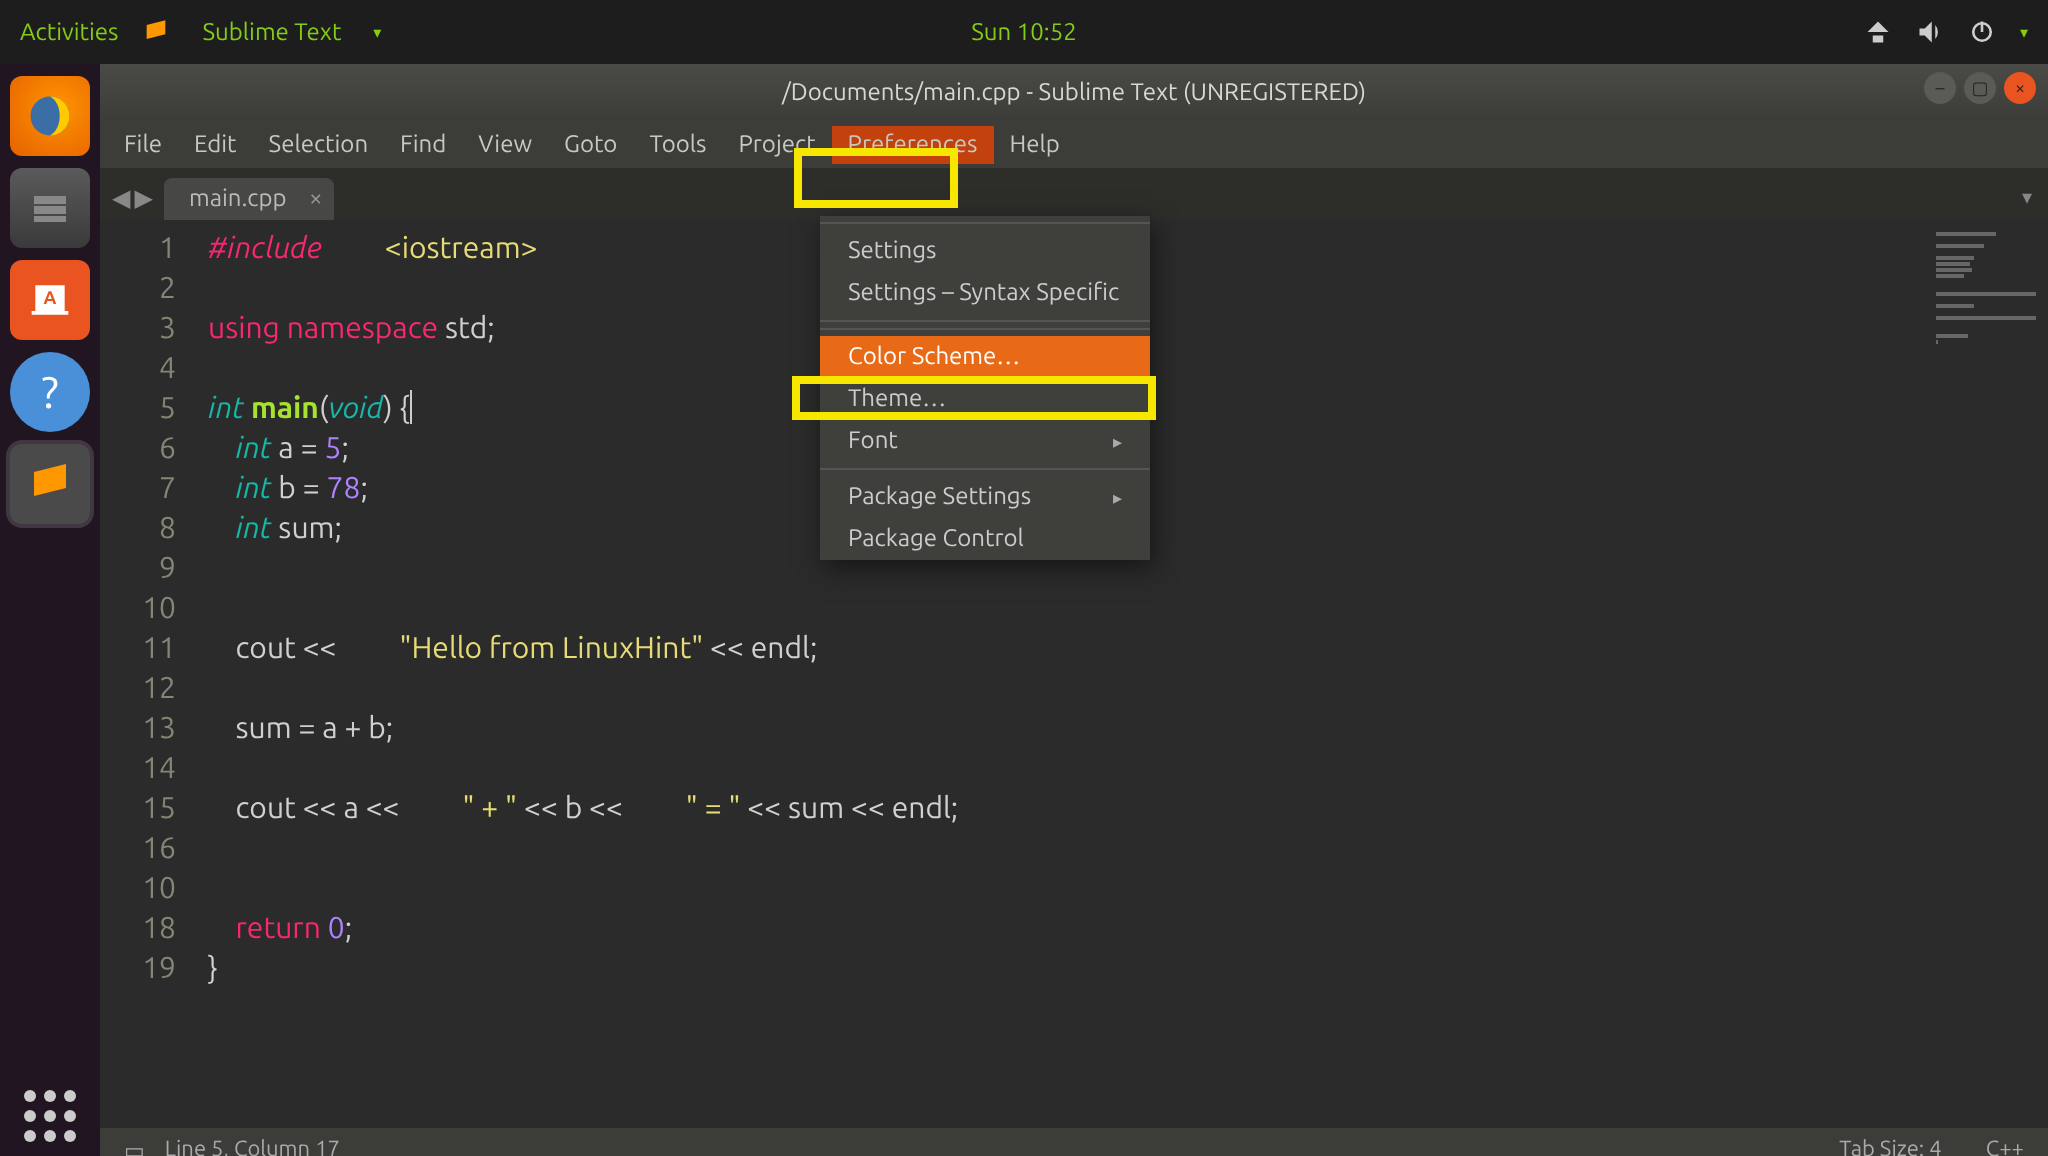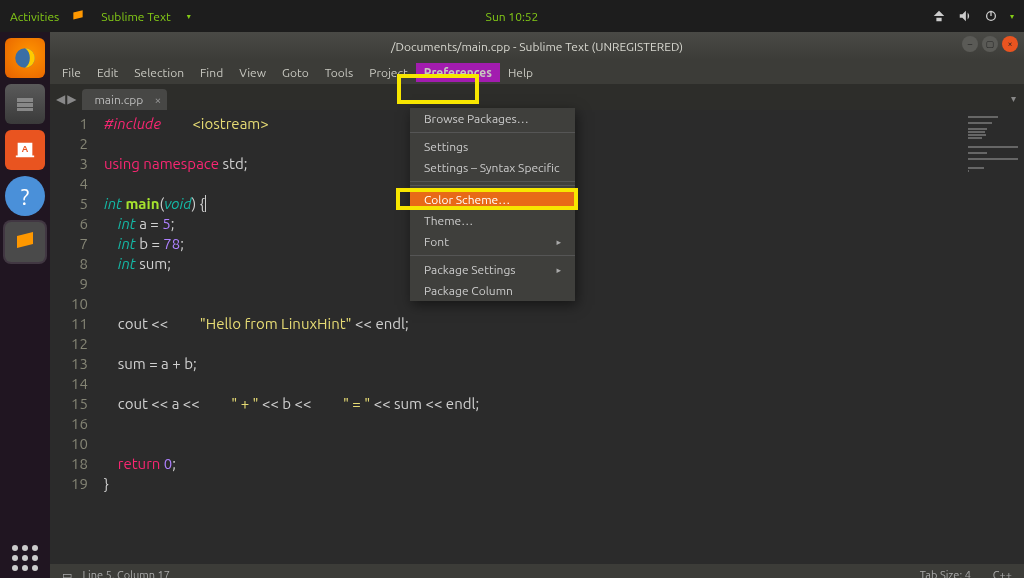--- a/index.html
+++ b/index.html
@@ -23,21 +23,21 @@
 .grid-dots { display:grid; grid-template-columns: repeat(3,6px); grid-template-rows: repeat(3,6px); gap:4px; }
 .grid-dots span { width:6px; height:6px; background:#ccc; border-radius:50%; }
 .window-area { flex:1; position: relative; background: #2c1e2e; }
 .window { position:absolute; left:0; top:0; right:0; bottom:0; background:#303841; display:flex; flex-direction:column; }
 .titlebar { height:28px; background: linear-gradient(#4a4a46,#3c3c38); display:flex; align-items:center; justify-content:center; color:#d8d8d0; font-size:12px; position:relative; }
 .window-controls { position:absolute; right:6px; top:4px; display:flex; gap:4px; }
 .window-controls span { width:16px; height:16px; border-radius:50%; background:#5a5a56; display:inline-flex; align-items:center; justify-content:center; font-size:9px; color:#222; }
 .window-controls .close { background:#e95420; }
 .menubar { height:24px; background:#3c3c38; display:flex; align-items:center; padding:0 4px; color:#c8c8c0; font-size:12px; gap:0; position:relative; }
 .menubar-item { padding: 3px 8px; cursor: default; }
-.menubar-item.open { background:#a21caf;font-weight:bold; }
+.menubar-item.open { background:#c2410c; }
 .highlight-box { position:absolute; border:4px solid #f7e600; pointer-events:none; z-index:50; }
 .hl-pref { left:347px; top:42px; width:82px; height:30px; }
 .hl-color { left:346px; top:156px; width:182px; height:22px; }
 .tabbar { height:26px; background:#2d2d2a; display:flex; align-items:flex-end; padding-left:6px; position:relative; }
 .tabnav { display:flex; gap:2px; align-items:center; color:#888; font-size:12px; padding:0 6px 4px 0;}
 .tab { background:#474745; color:#bbb; font-size:12px; padding:4px 24px 4px 12px; border-radius:4px 4px 0 0; position:relative; display:flex; align-items:center; gap:12px; }
 .tab .close-tab { position:absolute; right:6px; font-size:12px; color:#999; }
 .tabbar-arrow { position:absolute; right:8px; bottom:6px; color:#888; font-size:10px; }
 .editor { flex:1; display:flex; background:#2b2b2b; position:relative; overflow:hidden; }
 .gutter { width:48px; background:#2b2b2b; color:#858575; font-family: "Consolas","DejaVu Sans Mono",monospace; font-size:15px; text-align:right; padding:4px 10px 0 0; line-height:20px; }
@@ -229,23 +229,20 @@
           <span>Line 5, Column 17</span>
         </div>
         <div class="right">
           <span>Tab Size: 4</span>
           <span>C++</span>
         </div>
       </div>
     </div>
 
     <div class="dropdown" id="dropdown">
-        <div class="dropdown-item">
-          <span>Browse Packages…</span>
-        </div>
         <div class="dropdown-sep"></div>
         <div class="dropdown-item">
           <span>Settings</span>
         </div>
         <div class="dropdown-item">
           <span>Settings – Syntax Specific</span>
         </div>
         <div class="dropdown-sep"></div>
         <div class="dropdown-sep"></div>
         <div class="dropdown-item hover">
@@ -257,20 +254,20 @@
         <div class="dropdown-item">
           <span>Font</span>
           <span class="dd-arrow">▸</span>
         </div>
         <div class="dropdown-sep"></div>
         <div class="dropdown-item">
           <span>Package Settings</span>
           <span class="dd-arrow">▸</span>
         </div>
         <div class="dropdown-item">
-          <span>Package Column</span>
+          <span>Package Control</span>
         </div>
       </div>
 
     <div class="highlight-box hl-pref"></div>
     <div class="highlight-box hl-color"></div>
   </div>
 </div>
 
 </body></html>

